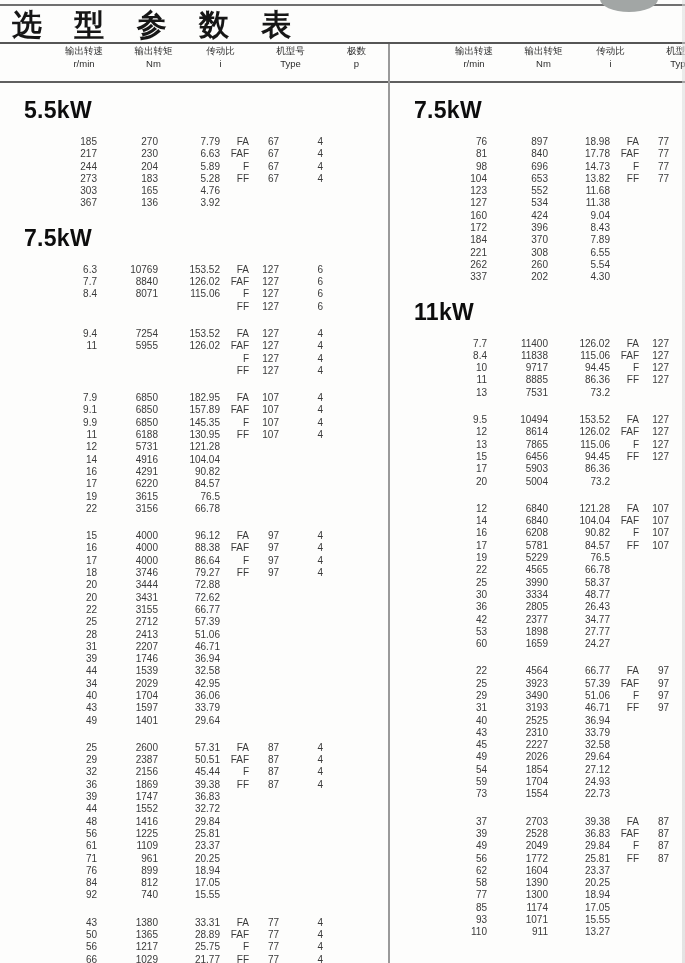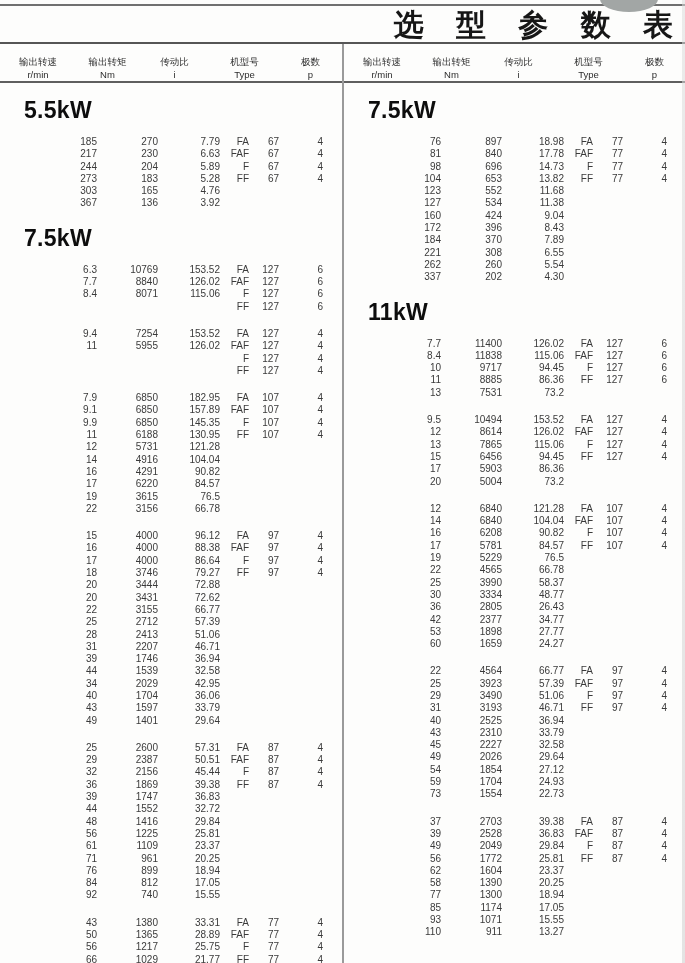--- a/index.html
+++ b/index.html
@@ -3,29 +3,29 @@
 <meta charset="utf-8">
 <style>
   * { margin:0; padding:0; box-sizing:border-box; }
   body { background:#e9e9e9; font-family:"Liberation Sans", sans-serif; }
   .page {
     position:relative; width:685px; height:963px; margin:0 auto;
     background:#fdfdfc; overflow:hidden; color:#1f1f1f;
   }
   .top-rule { margin-top:4px; height:2px; background:#707070; }
   .title {
-    height:36px; line-height:38px; text-align:right;
+    height:36px; line-height:38px; text-align:left;
     font-size:30px; font-weight:bold; letter-spacing:12px; color:#161616;
     padding-left:12px;
   }
   .title-rule { height:2px; background:#565656; }
   .twocol { display:flex; height:919px; }
   .panel { flex:0 0 342px; }
   .panel.right { flex:0 0 343px; border-left:2px solid #9a9a9a; }
-  .panel-header { display:flex; height:37px; align-items:flex-end; }
+  .panel-header { display:flex; height:37px; align-items:flex-start;padding-left:46px; }
   .hcell { text-align:center; font-size:9.5px; color:#2d2d2d; line-height:13px; }
   .hcell:nth-child(1){ width:76px; }
   .hcell:nth-child(2){ width:63px; }
   .hcell:nth-child(3){ width:71px; }
   .hcell:nth-child(4){ width:69px; }
   .hcell:nth-child(5){ width:63px; }
   .header-rule { height:2px; background:#5f5f5f; }
   .col-body { padding-top:2px; }
   .section-heading {
     font-size:23px; font-weight:bold; color:#0d0d0d;

